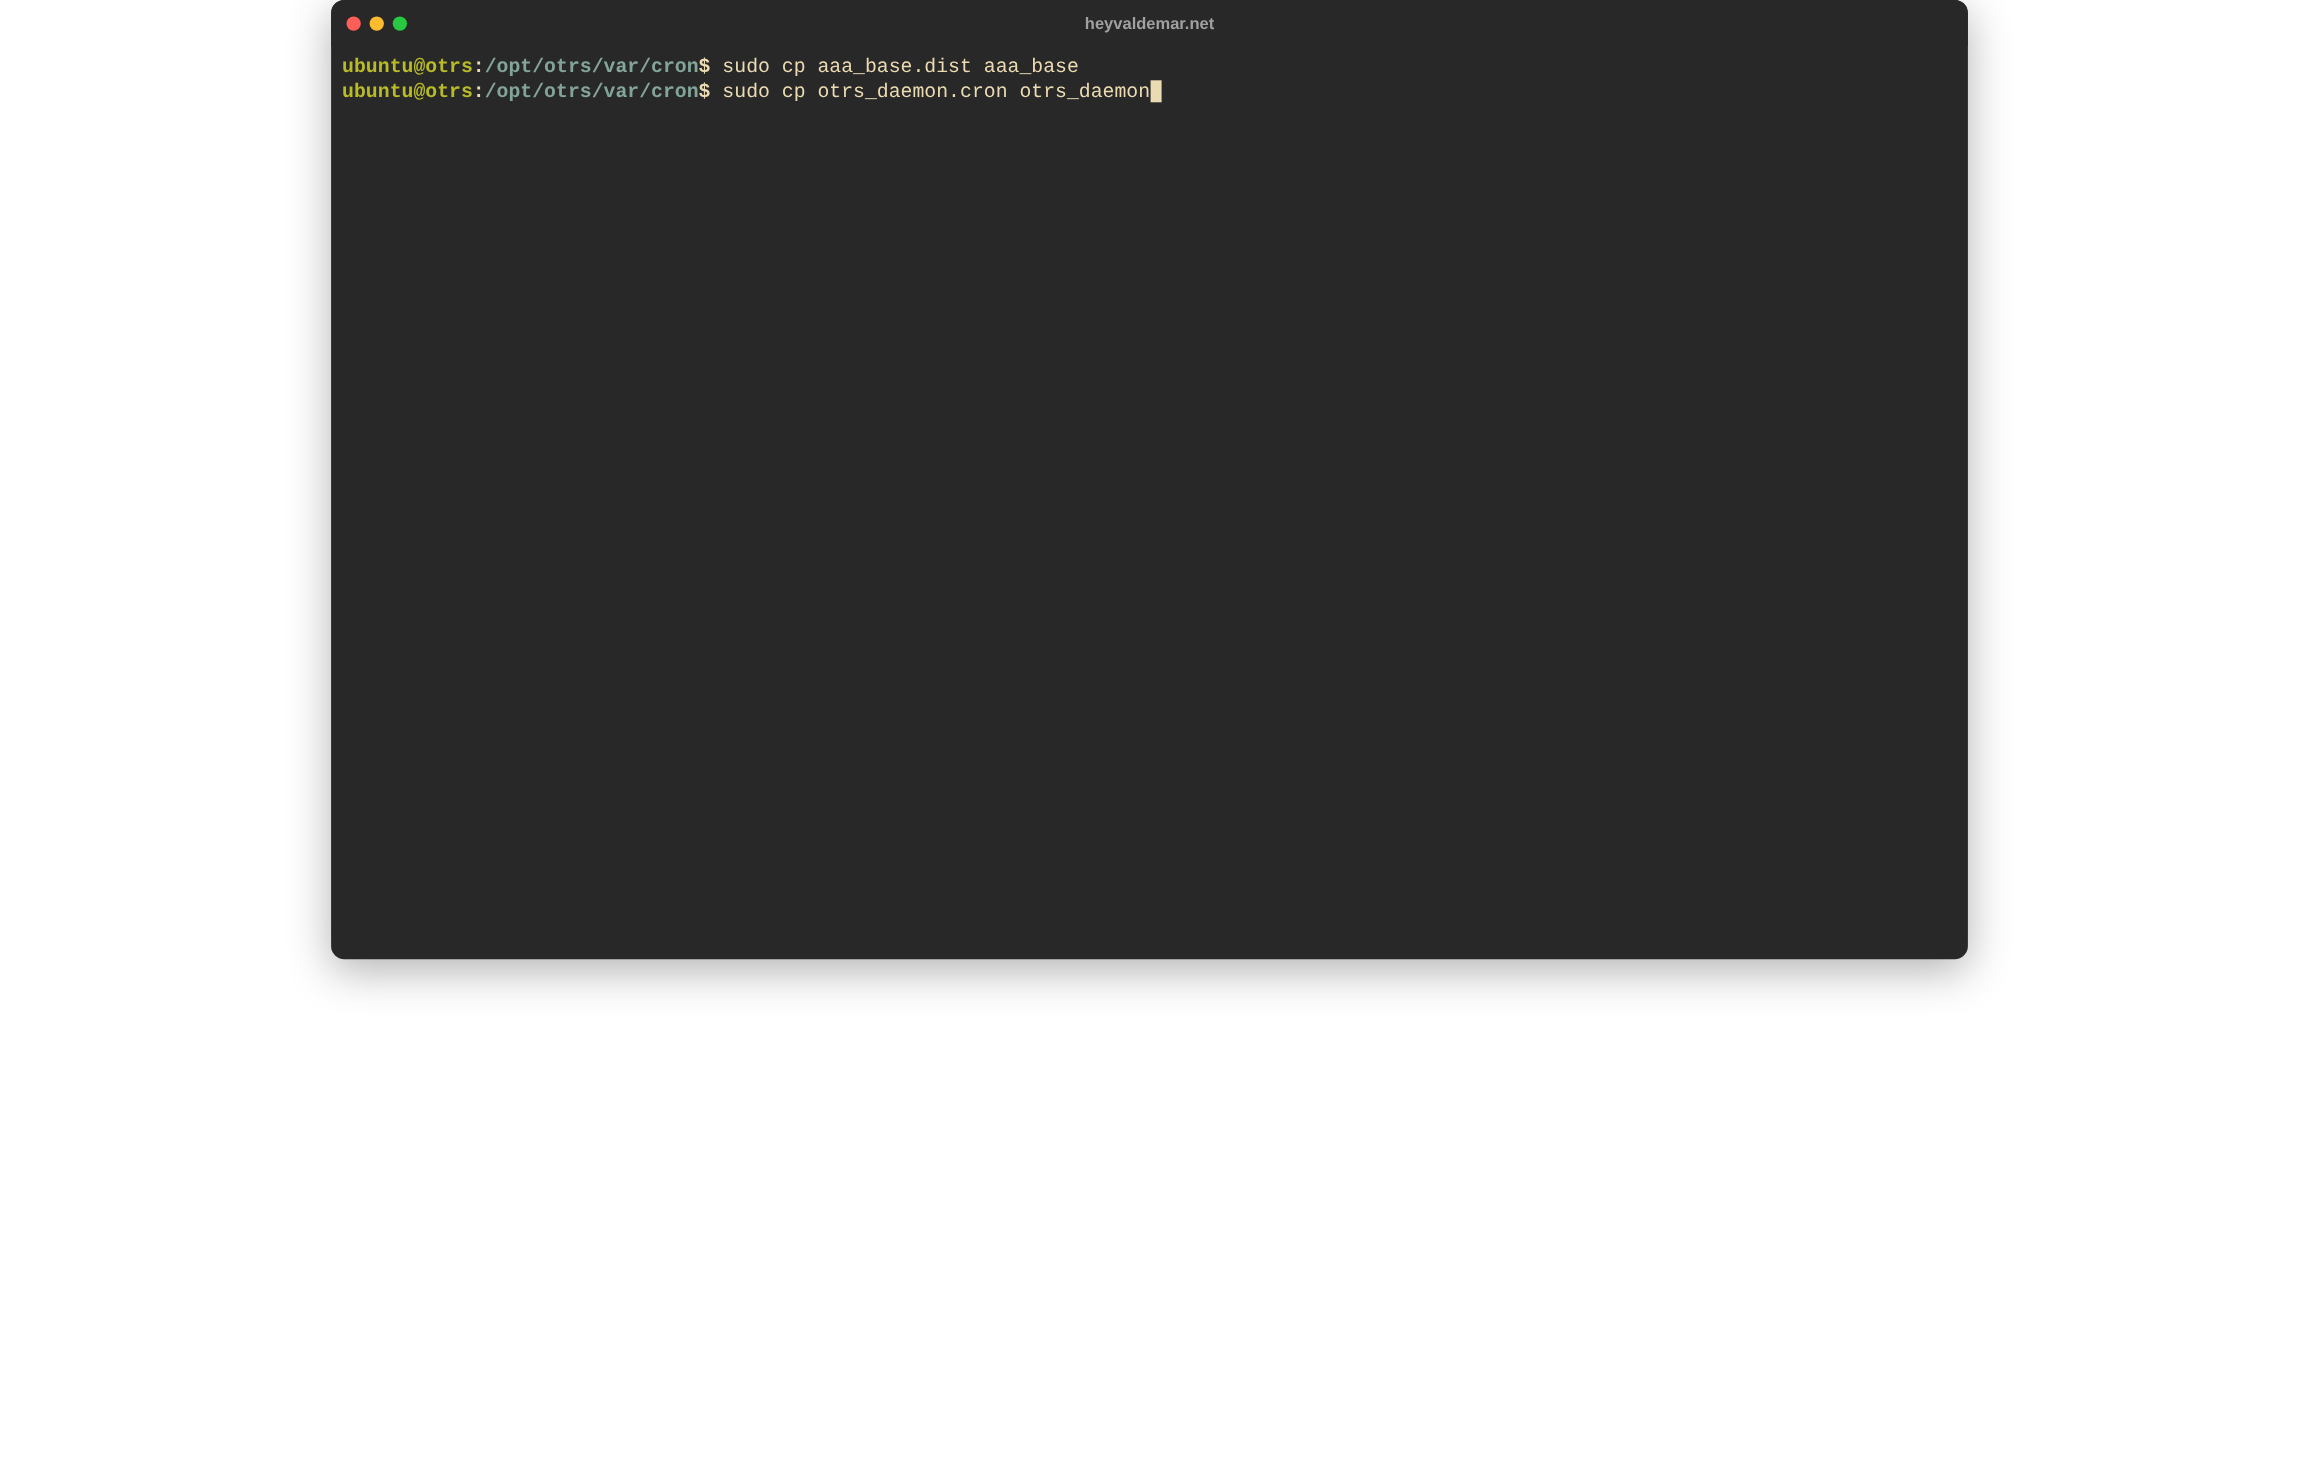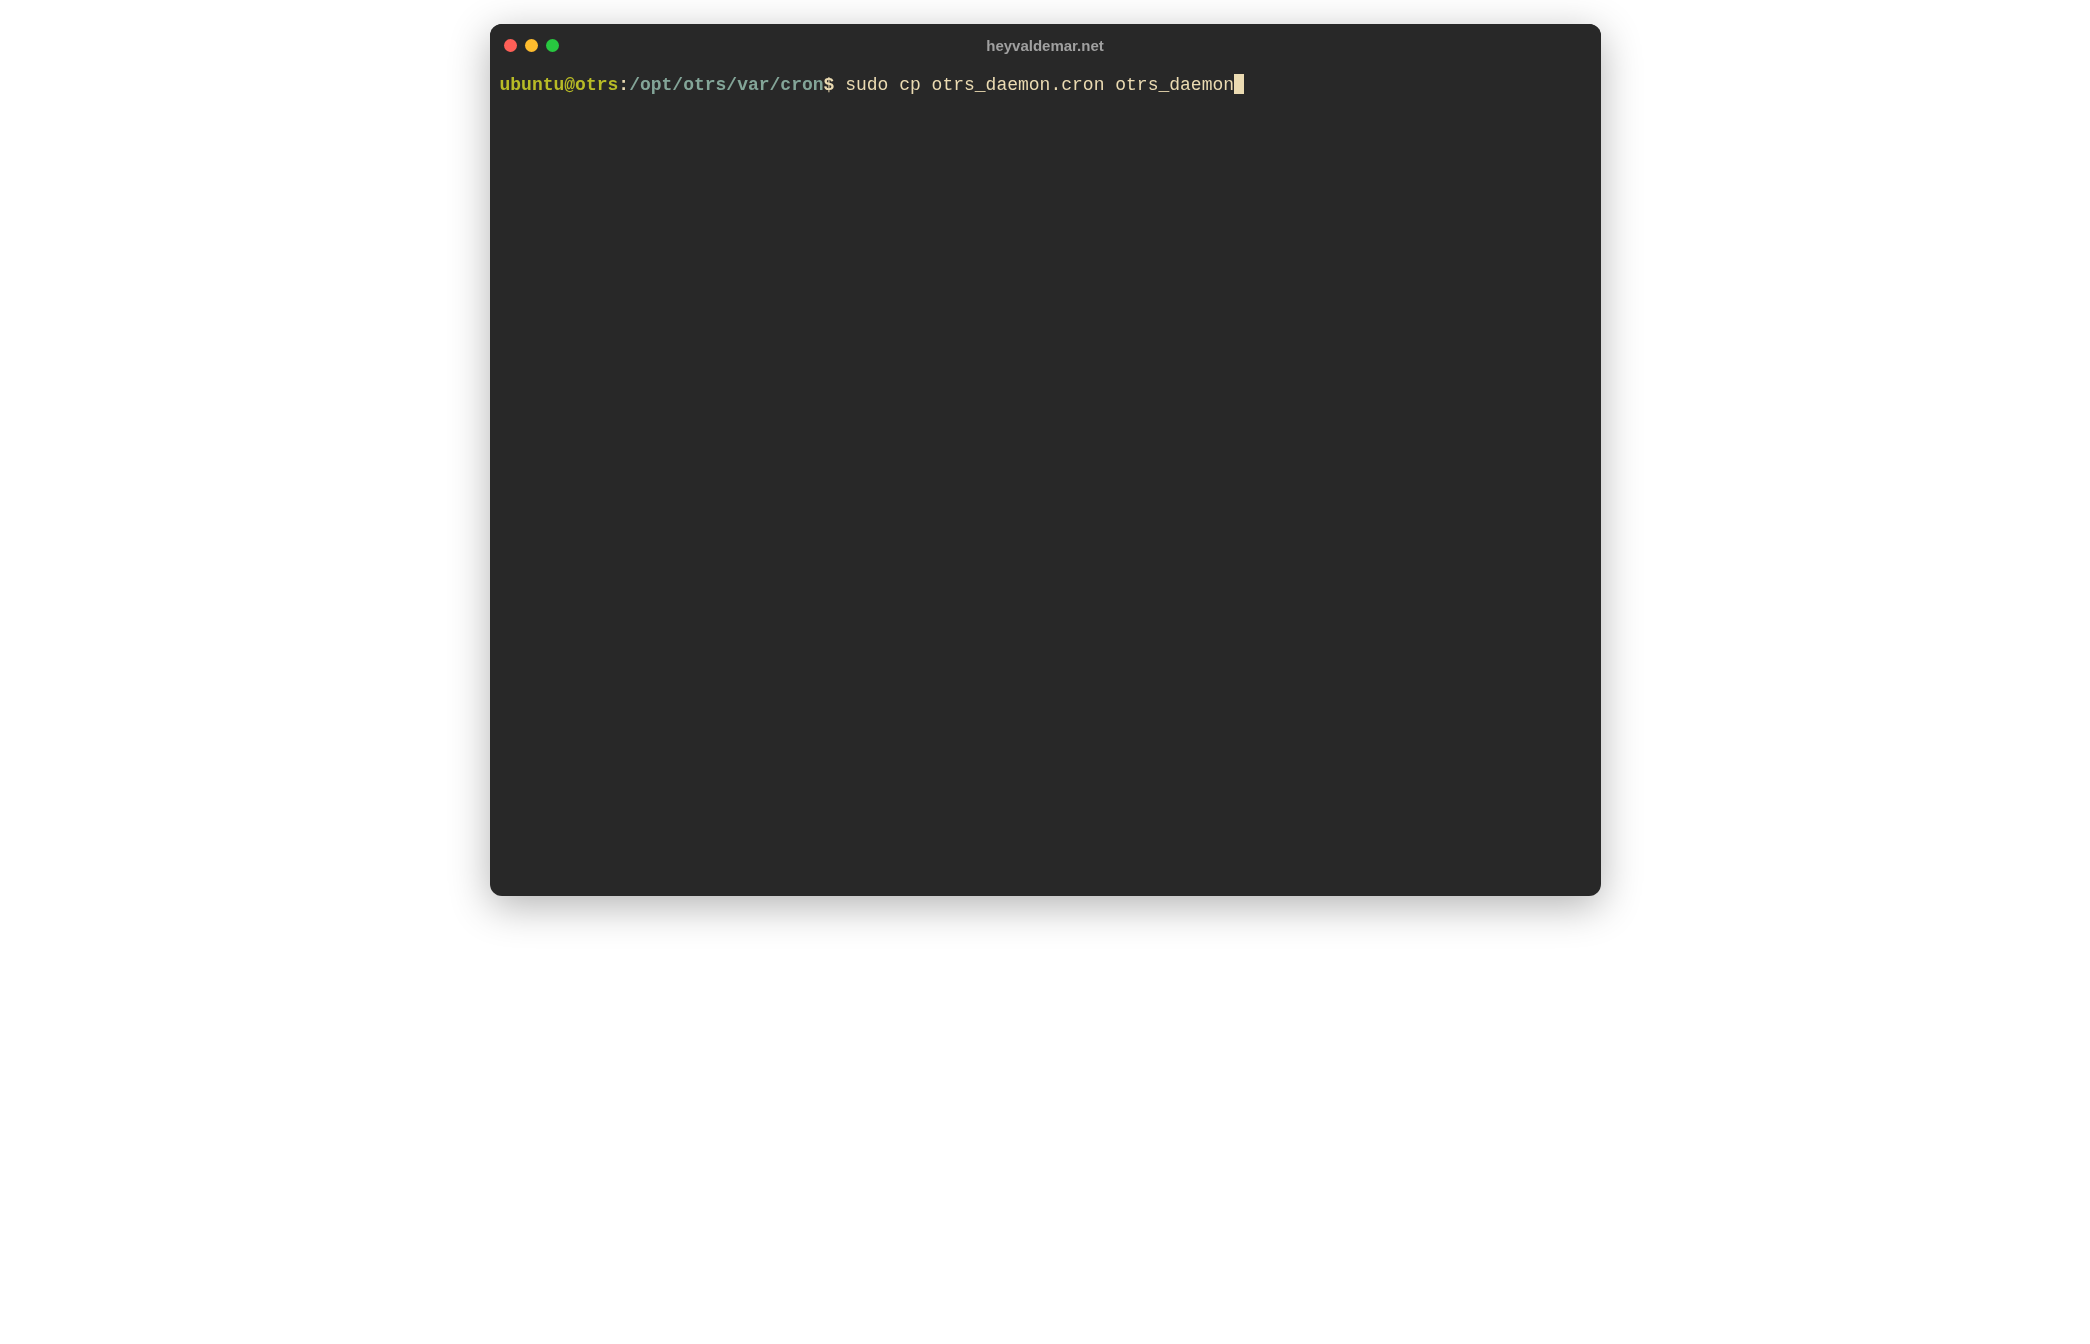--- a/index.html
+++ b/index.html
@@ -12,29 +12,28 @@
       background: #ffffff;
       font-family: 'SF Mono', 'Monaco', 'Menlo', 'Consolas', 'Courier New', monospace;
       display: flex;
       align-items: flex-start;
       justify-content: center;
       min-height: 100vh;
       padding: 0;
     }
 
     .terminal-window {
-      width: 1111px;
+      width: 1488px;
       height: 872px;
       background: #282828;
       border-radius: 12px;
       overflow: hidden;
       box-shadow: 0 10px 40px rgba(0,0,0,0.3);
       display: flex;
       flex-direction: column;
-      margin-top: 24px;
     }
 
     .titlebar {
       height: 42px;
       display: flex;
       align-items: center;
       padding: 0 14px;
       position: relative;
       background: #282828;
     }
@@ -122,15 +121,16 @@
 <div class="terminal-window">
   <div class="titlebar">
     <div class="traffic-lights">
       <div class="traffic-light close"></div>
       <div class="traffic-light minimize"></div>
       <div class="traffic-light zoom"></div>
     </div>
     <div class="window-title">heyvaldemar.net</div>
   </div>
   <div class="terminal-body">
+    <div class="terminal-line"><span class="user-host">ubuntu@otrs</span><span class="prompt-symbol">:</span><span class="path">/opt/otrs/var/cron</span><span class="prompt-symbol">$</span><span class="command"> sudo cp aaa_base.dist aaa_base</span></div>
     <div class="terminal-line"><span class="user-host">ubuntu@otrs</span><span class="prompt-symbol">:</span><span class="path">/opt/otrs/var/cron</span><span class="prompt-symbol">$</span><span class="command"> sudo cp otrs_daemon.cron otrs_daemon</span><span class="cursor"></span></div>
   </div>
 </div>
 
 </body></html>

